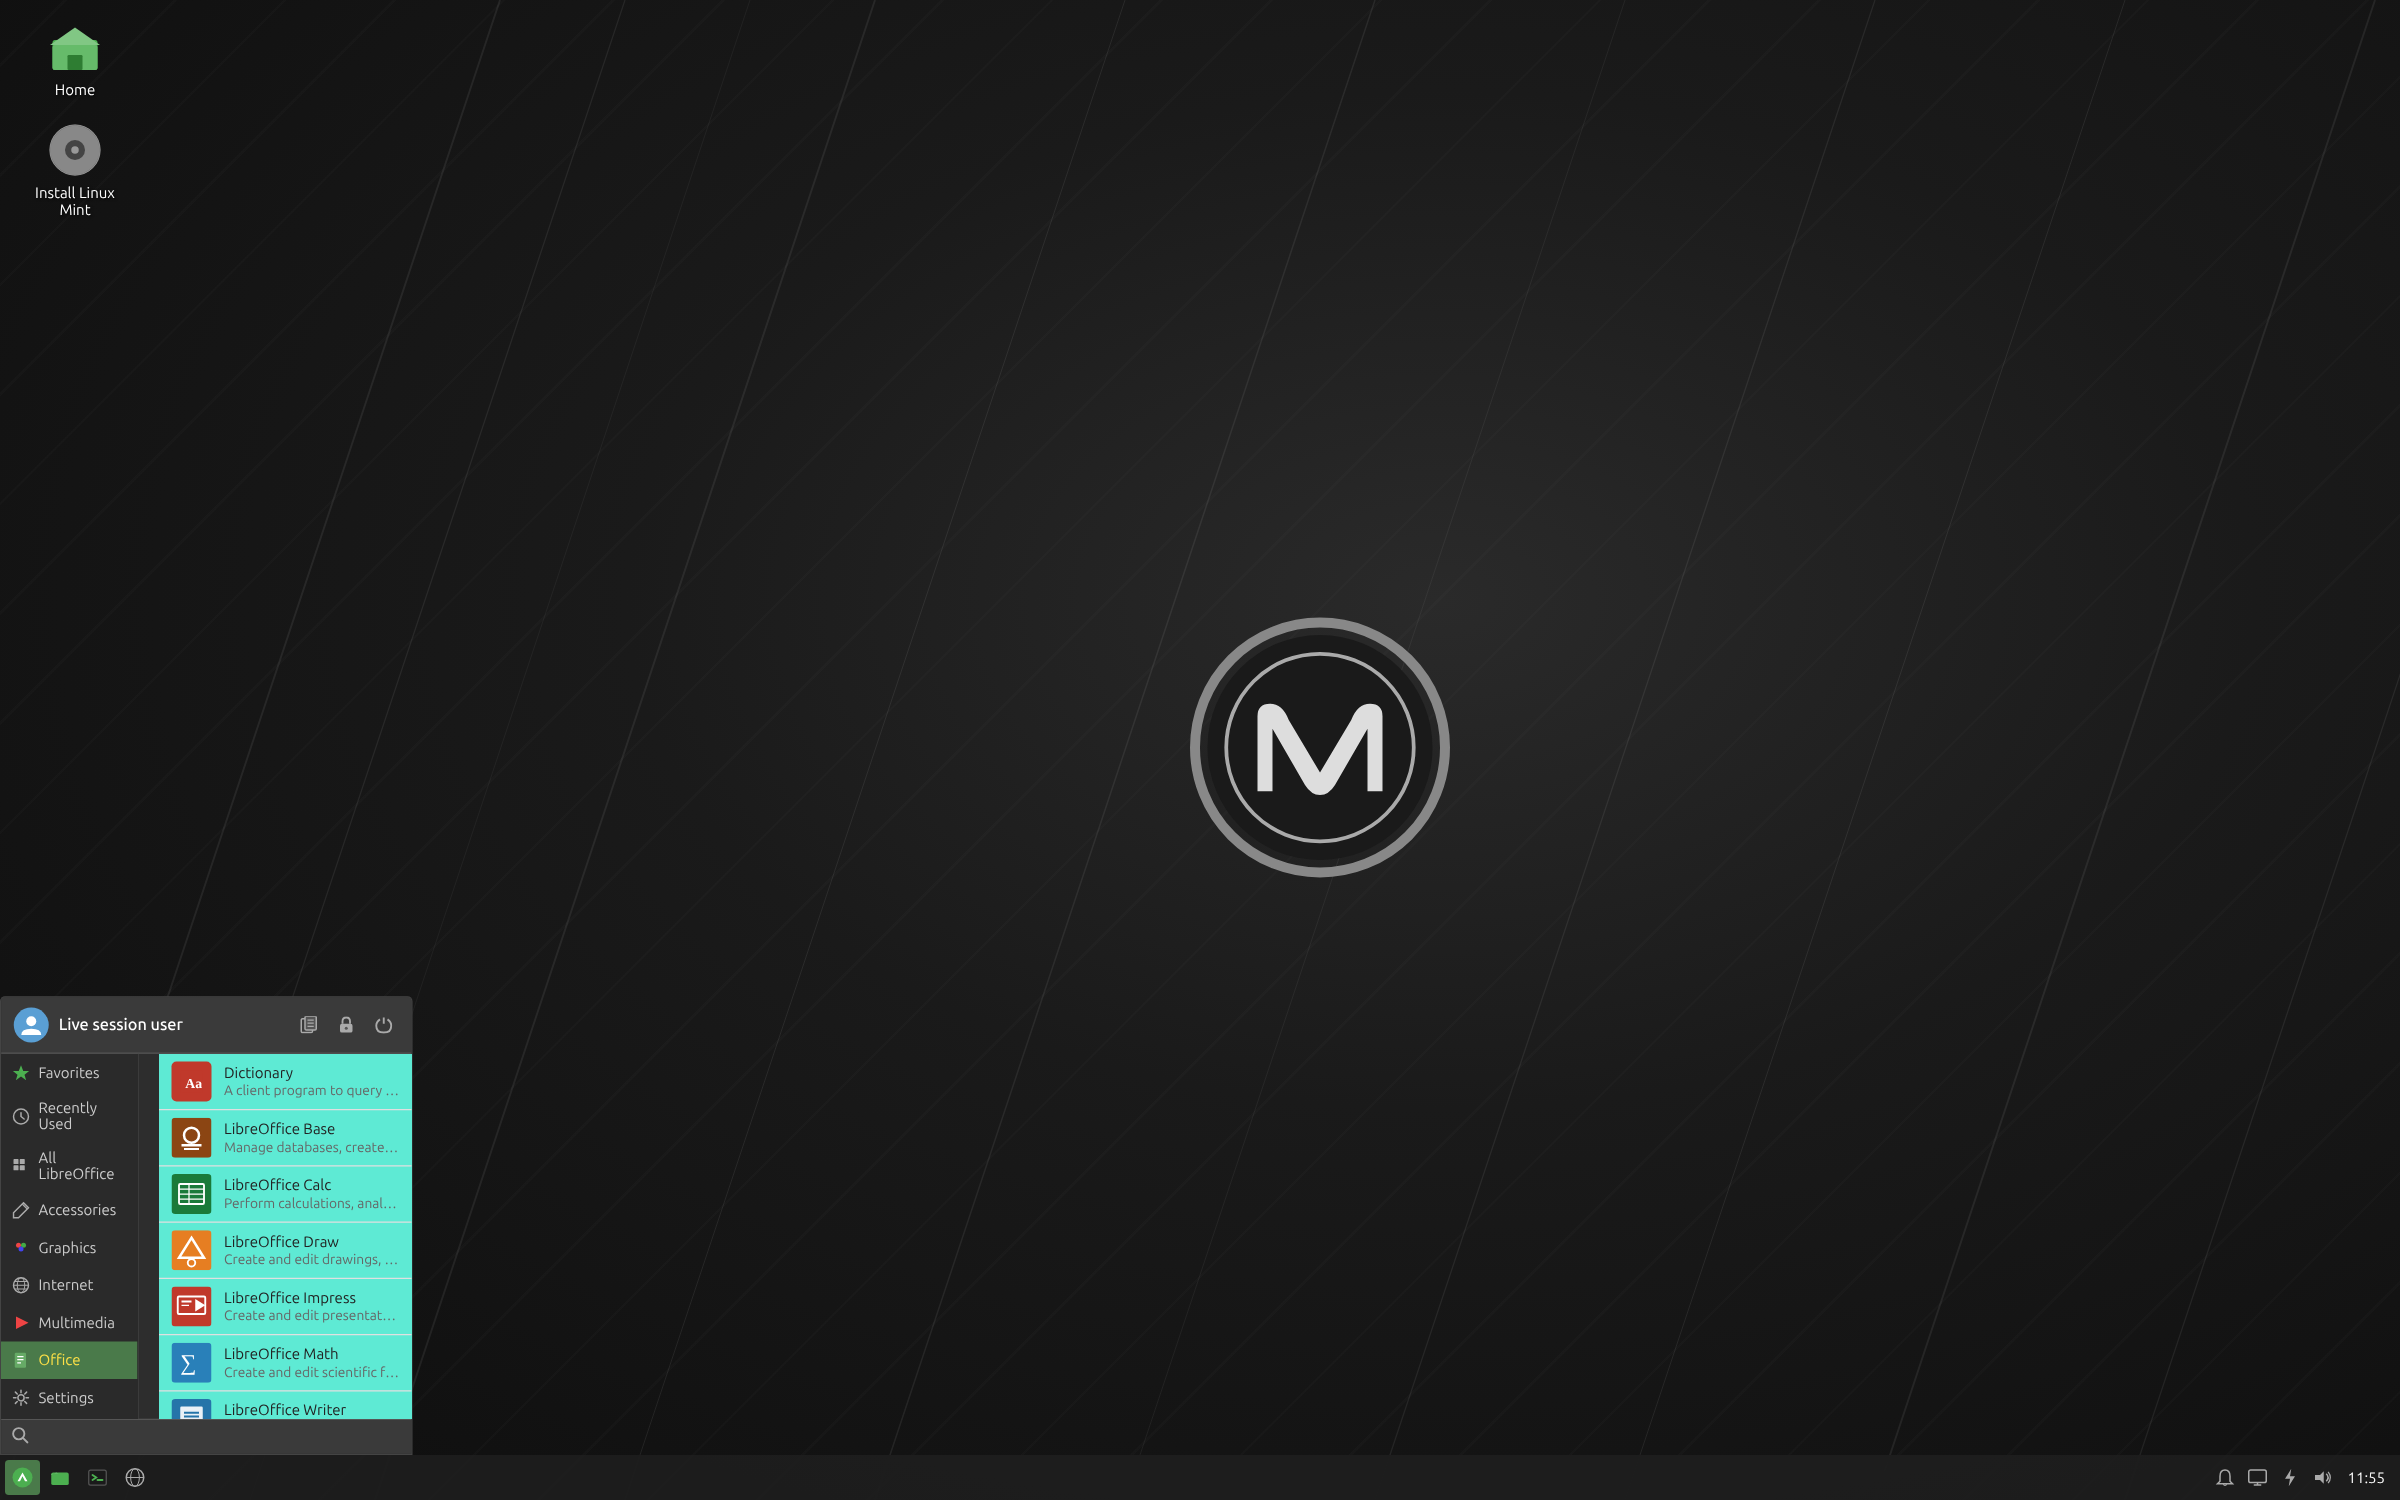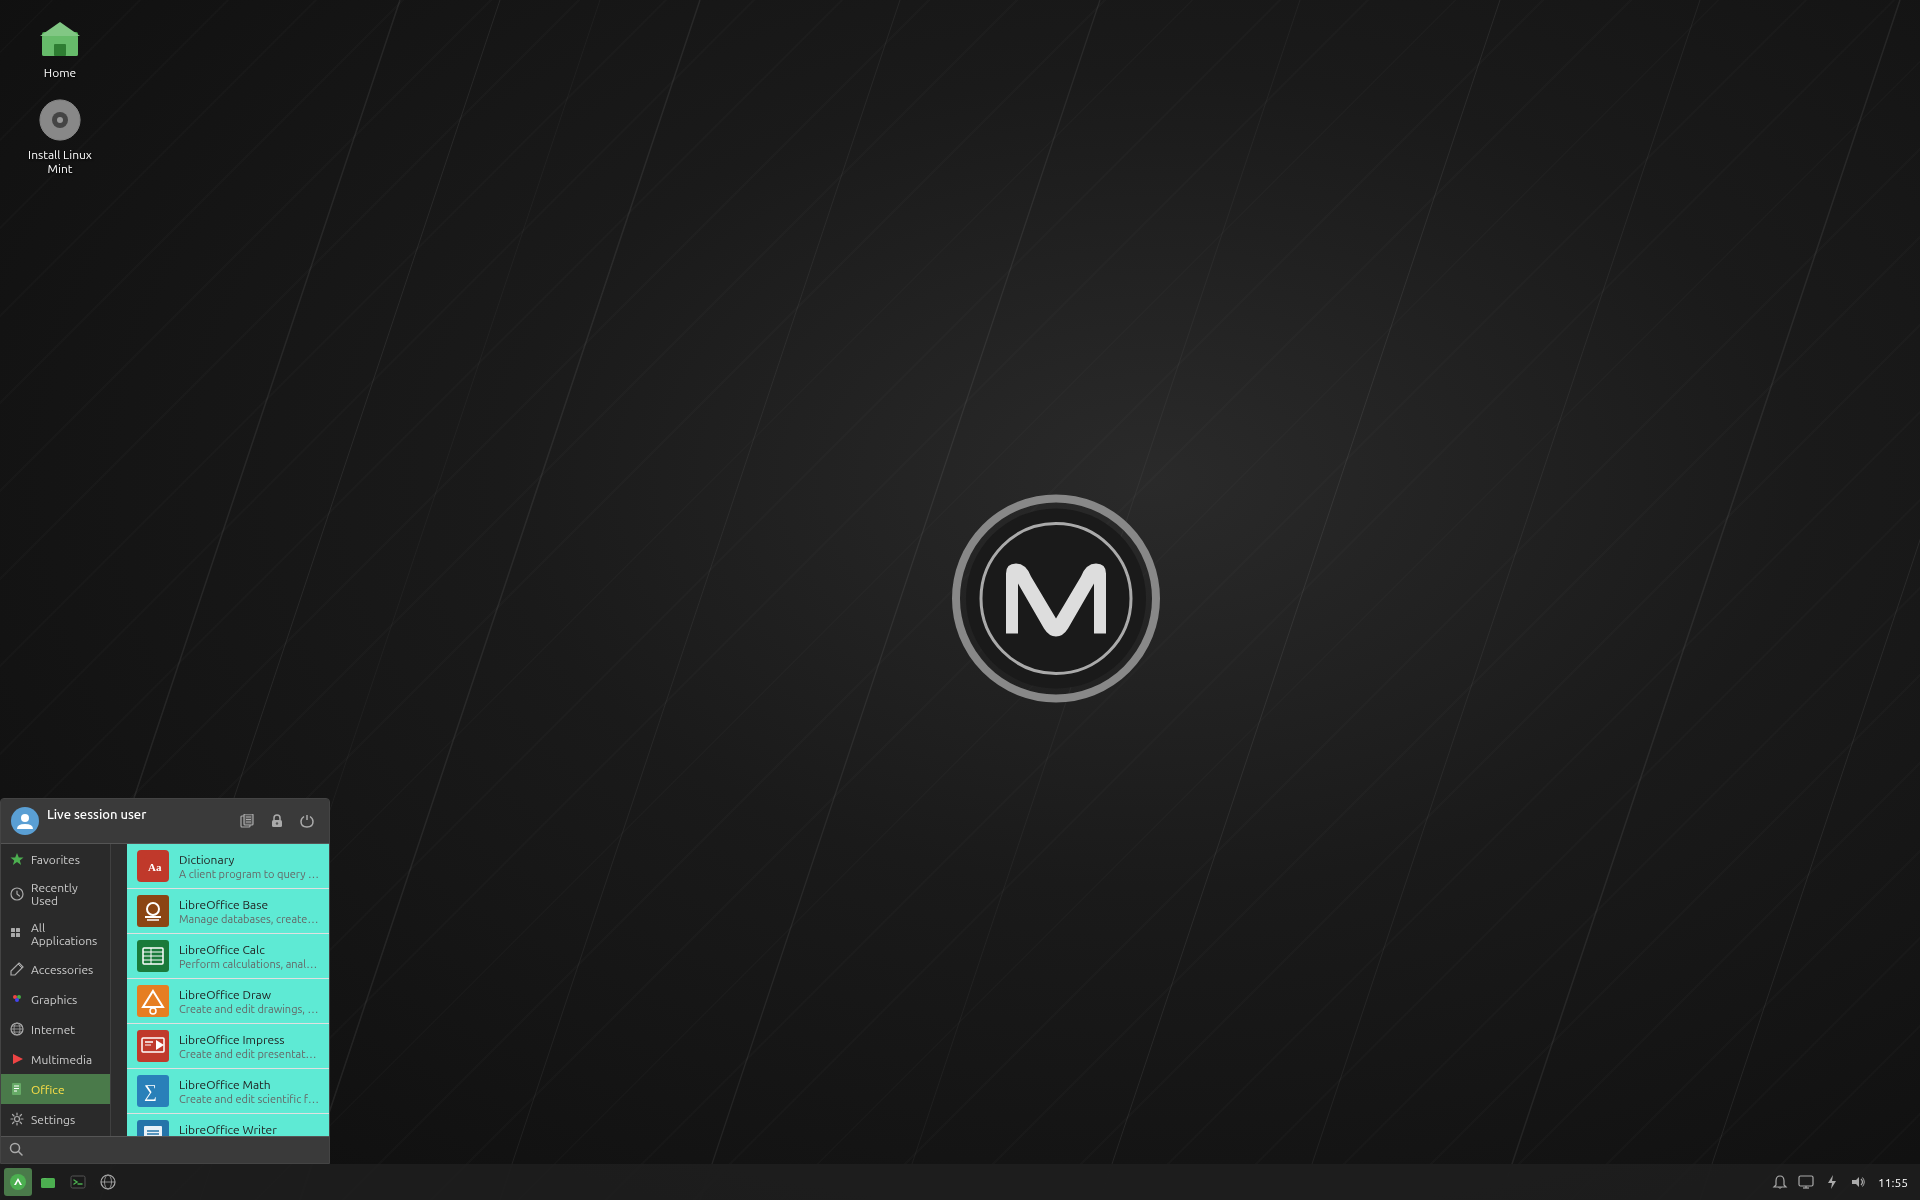--- a/index.html
+++ b/index.html
@@ -136,20 +136,21 @@
       background: #3a3a3a;
       padding: 8px 10px;
       display: flex;
       align-items: center;
       justify-content: space-between;
       border-bottom: 1px solid #555;
     }
 
     .menu-user {
       display: flex;
+      align-items: center;
       gap: 8px;
     }
 
     .user-avatar {
       width: 28px;
       height: 28px;
       border-radius: 50%;
       background: #5a9fd4;
       display: flex;
       align-items: center;
@@ -423,21 +424,21 @@
 
         <div class="sidebar-item">
           <div class="si-icon">
             <svg width="14" height="14" viewBox="0 0 14 14">
                 <rect x="1" y="1" width="4" height="4" rx="0.5" fill="#aaa"></rect>
                 <rect x="6" y="1" width="4" height="4" rx="0.5" fill="#aaa"></rect>
                 <rect x="1" y="6" width="4" height="4" rx="0.5" fill="#aaa"></rect>
                 <rect x="6" y="6" width="4" height="4" rx="0.5" fill="#aaa"></rect>
               </svg>
           </div>
-          <span>All Applications</span>
+          <span>All LibreOffice</span>
         </div>
 
         <div class="sidebar-item">
           <div class="si-icon">
             <svg width="14" height="14" viewBox="0 0 14 14" fill="none">
                 <path d="M9 1 L13 5 L5 13 L1 13 L1 9 Z" stroke="#aaa" stroke-width="1.2" fill="none"></path>
                 <line x1="8" y1="2" x2="12" y2="6" stroke="#aaa" stroke-width="1"></line>
               </svg>
           </div>
           <span>Accessories</span>

